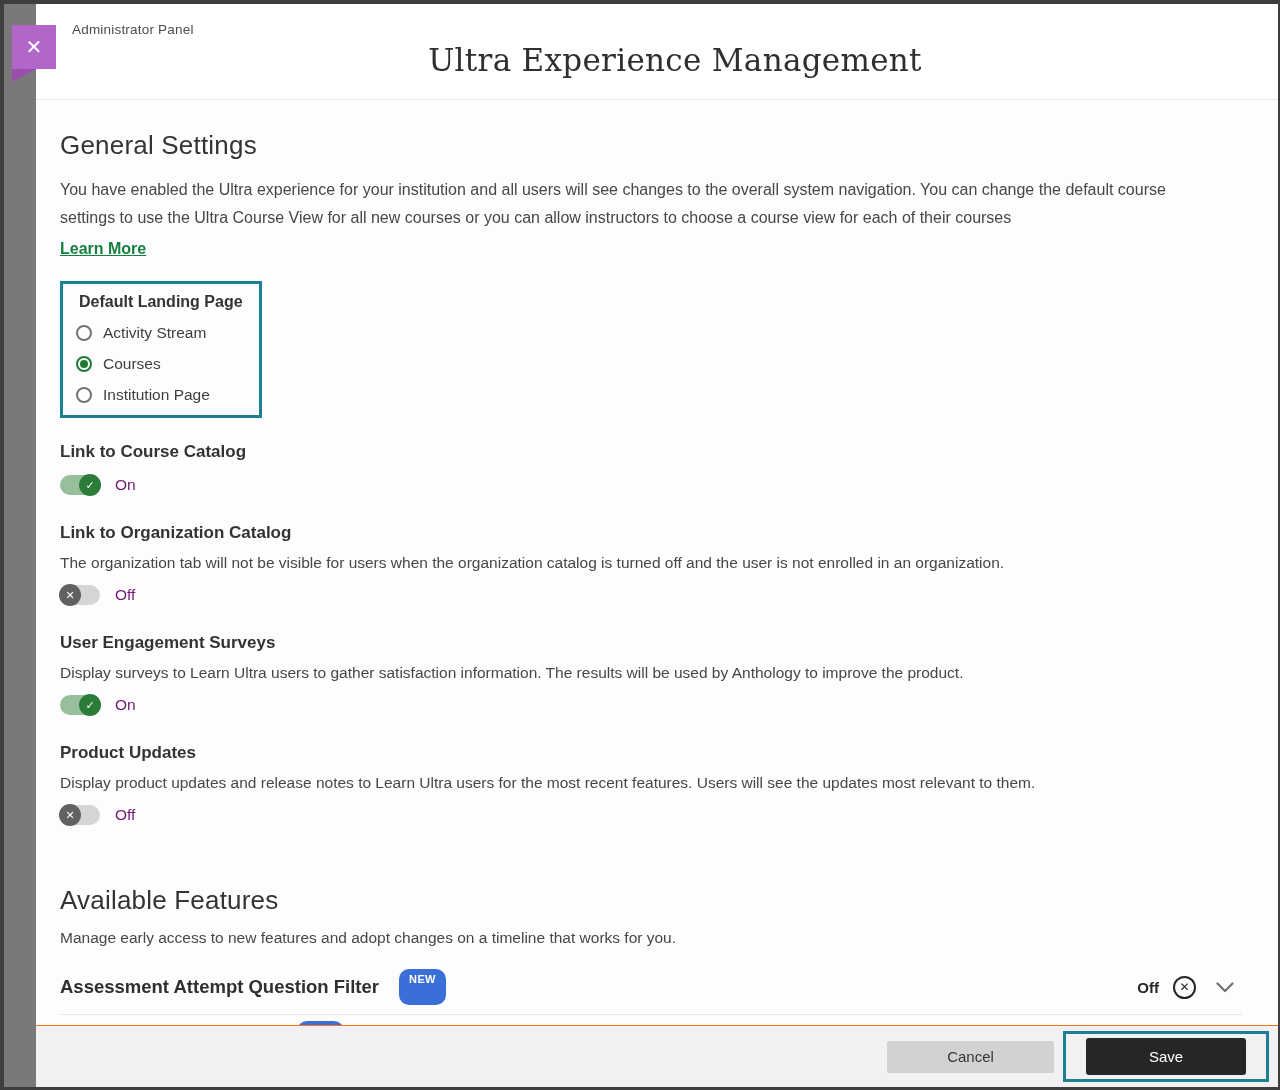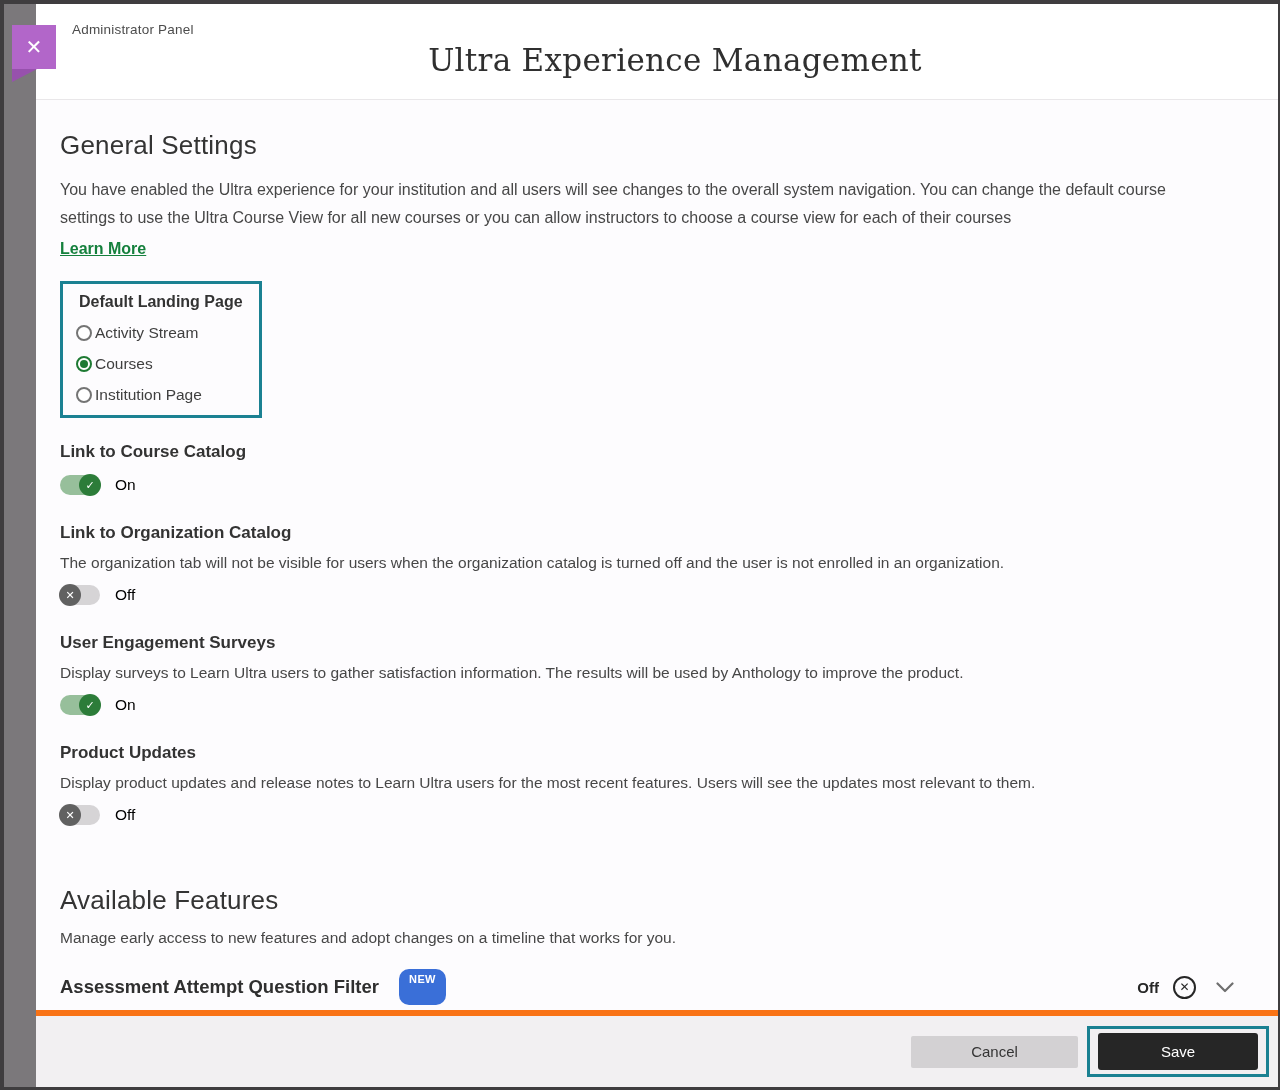--- a/index.html
+++ b/index.html
@@ -33,21 +33,21 @@
   .content { flex:1 1 auto; overflow:hidden; padding:30px 36px 0 24px; }
 
   h2.section-heading { font-size:26px; font-weight:400; color:#343434; letter-spacing:.2px; }
   .section-desc { font-size:16px; color:#474747; line-height:27.5px; margin-top:15px; max-width:1150px; }
   .learn-more { display:inline-block; margin-top:9px; font-size:16px; color:#15803d;
     text-decoration:underline; cursor:pointer;font-weight:bold; }
 
   .landing-box { margin-top:23px; display:inline-block; border:3px solid #1b8192;
     padding:9px 16px 11px 13px; background:transparent; min-width:186px; }
   .landing-title { font-size:16px; font-weight:700; color:#333; margin-left:3px; }
-  .radio-row { display:flex; align-items:center; gap:3px; margin-top:13px; cursor:pointer; }
+  .radio-row { display:flex; align-items:center; gap:11px; margin-top:13px; cursor:pointer; }
   .radio { width:16px; height:16px; border-radius:50%; border:2px solid #747474;
     position:relative; flex:0 0 auto; background:#fff; }
   .radio.checked { border-color:#1e7a33; }
   .radio.checked::after { content:""; position:absolute; left:2px; top:2px; width:8px; height:8px;
     border-radius:50%; background:#1e7a33; }
   .radio-label { font-size:15.5px; color:#3f3f3f; }
 
   .setting-block { margin-top:28px; }
   .setting-label { font-size:17px; font-weight:600; color:#333; }
   .setting-desc { font-size:15.5px; color:#474747; margin-top:11px; }
@@ -57,44 +57,44 @@
   .toggle { position:relative; width:40px; height:20px; border-radius:10px; cursor:pointer; flex:0 0 auto; }
   .toggle.state-on  { background:#97bf9b; }
   .toggle.state-off { background:#d6d4d6; }
   .knob { position:absolute; top:-1px; width:22px; height:22px; border-radius:50%;
     display:flex; align-items:center; justify-content:center; }
   .state-on  .knob { right:-1px; background:#2c7c39; }
   .state-off .knob { left:-1px;  background:#616161; }
   .knob-glyph { color:#fff; font-size:11px; font-weight:700; line-height:1; }
   .state-on  .knob-glyph::before { content:"✓"; }
   .state-off .knob-glyph::before { content:"✕"; }
-  .toggle-label { font-size:15.5px; color:#000000; }
+  .toggle-label { font-size:15.5px; color:#701a75; }
 
   .features-section { margin-top:60px; }
   .features-desc { font-size:15.5px; color:#474747; margin-top:13px; }
   .feature-rows { margin-top:16px; }
   .feature-row { display:flex; align-items:center; justify-content:space-between;
     padding:6px 2px 9px 0; border-bottom:1px solid #e6e4e6; }
   .feature-left { display:flex; align-items:center; gap:20px; }
   .feature-label { font-size:18.5px; font-weight:600; color:#2f2f2f; }
   .new-badge { background:#3a6fd8; color:#fff; font-size:11px; font-weight:700;
     padding:4px 10px 20px; border-radius:10px; letter-spacing:.4px; }
   .feature-right { display:flex; align-items:center; gap:14px; padding-right:6px; }
   .feature-state { font-size:15px; font-weight:600; color:#262626; }
   .circle-x-icon { width:23px; height:23px; border:2px solid #262626; border-radius:50%;
     display:flex; align-items:center; justify-content:center; font-size:12px; font-weight:700;
     color:#262626; cursor:pointer; }
   .chevron-icon { margin-left:6px; cursor:pointer; display:block; }
 
   
-  .footer { flex:0 0 auto; height:77px; background:#f2f0f2; border-top:6px solid #f97316;
+  .footer { flex:0 0 auto; height:62px; background:#f2f0f2; border-top:1px solid #f97316;
     display:flex; align-items:center; justify-content:flex-end; padding-right:9px; gap:9px; }
   .cancel-button { width:167px; height:32px; background:#d3d1d3; border:none; border-radius:2px;
     font-size:15px; color:#343434; font-family:inherit; cursor:pointer; }
-  .save-outline { border:3px solid #1b8192; padding:8px; height:51px; display:flex; align-items:center; }
+  .save-outline { border:3px solid #1b8192; padding:20px; height:51px; display:flex; align-items:center; }
   .save-button { width:160px; height:37px; background:#262626; color:#fff; border:none; border-radius:3px;
     font-size:15px; font-family:inherit; cursor:pointer; }
 </style>
 </head>
 <body>
 
 <div class="viewport">
   <div class="left-strip"></div>
 
   <div class="panel">

